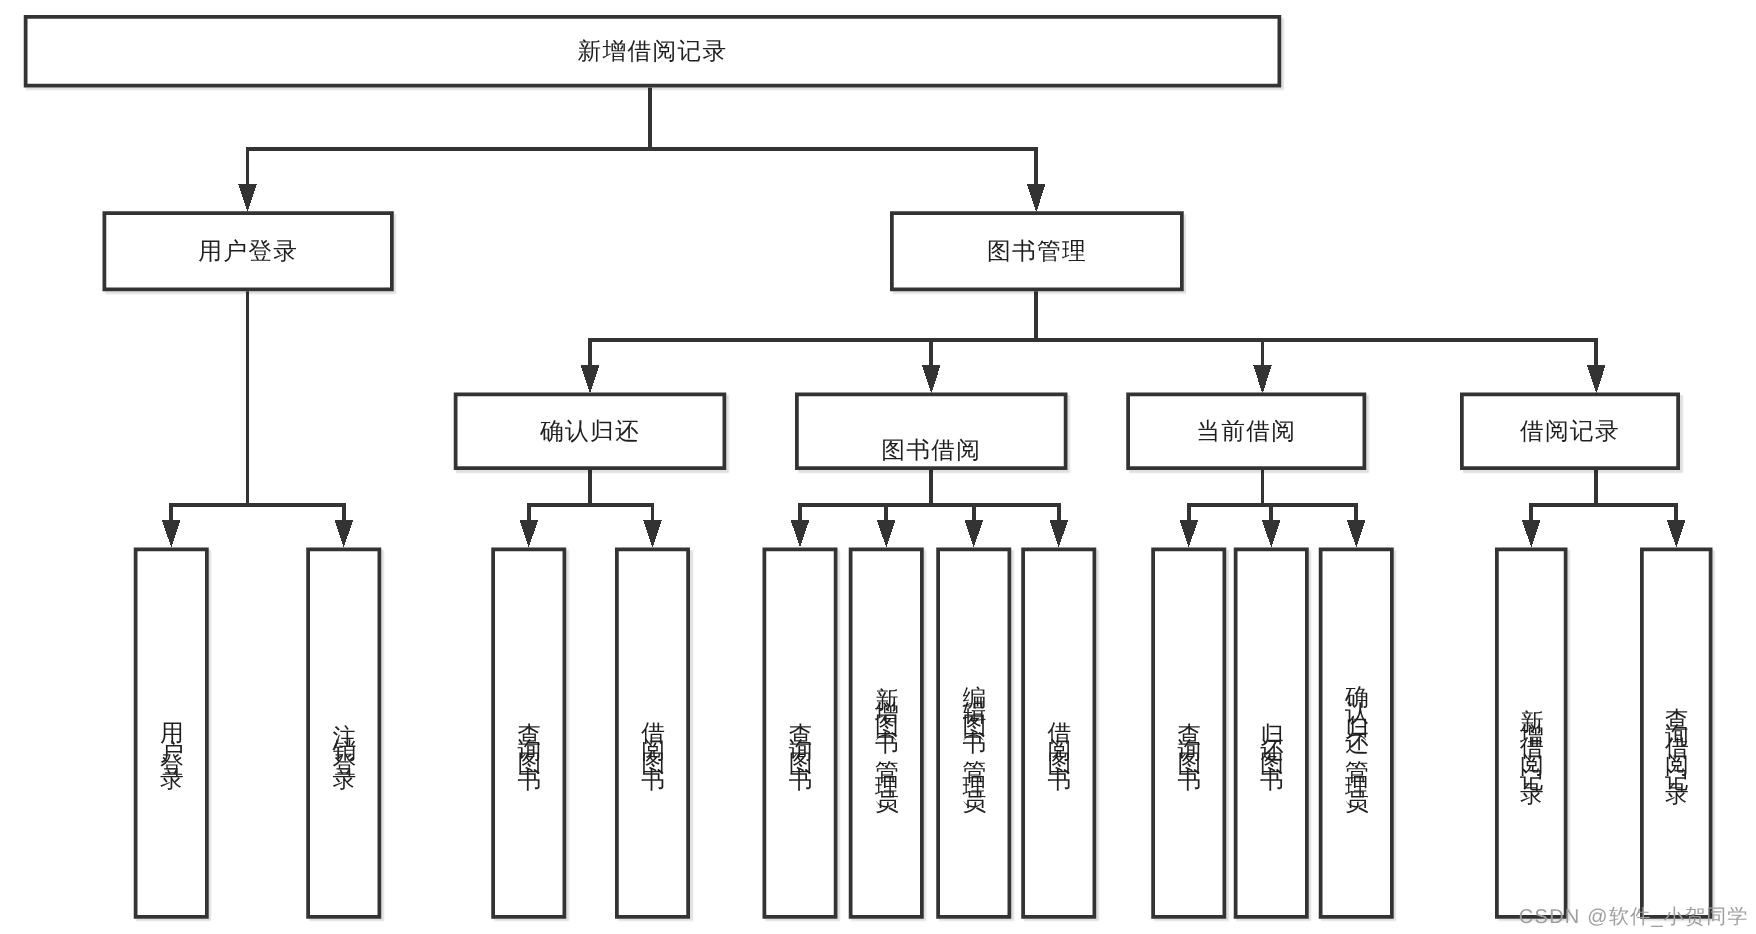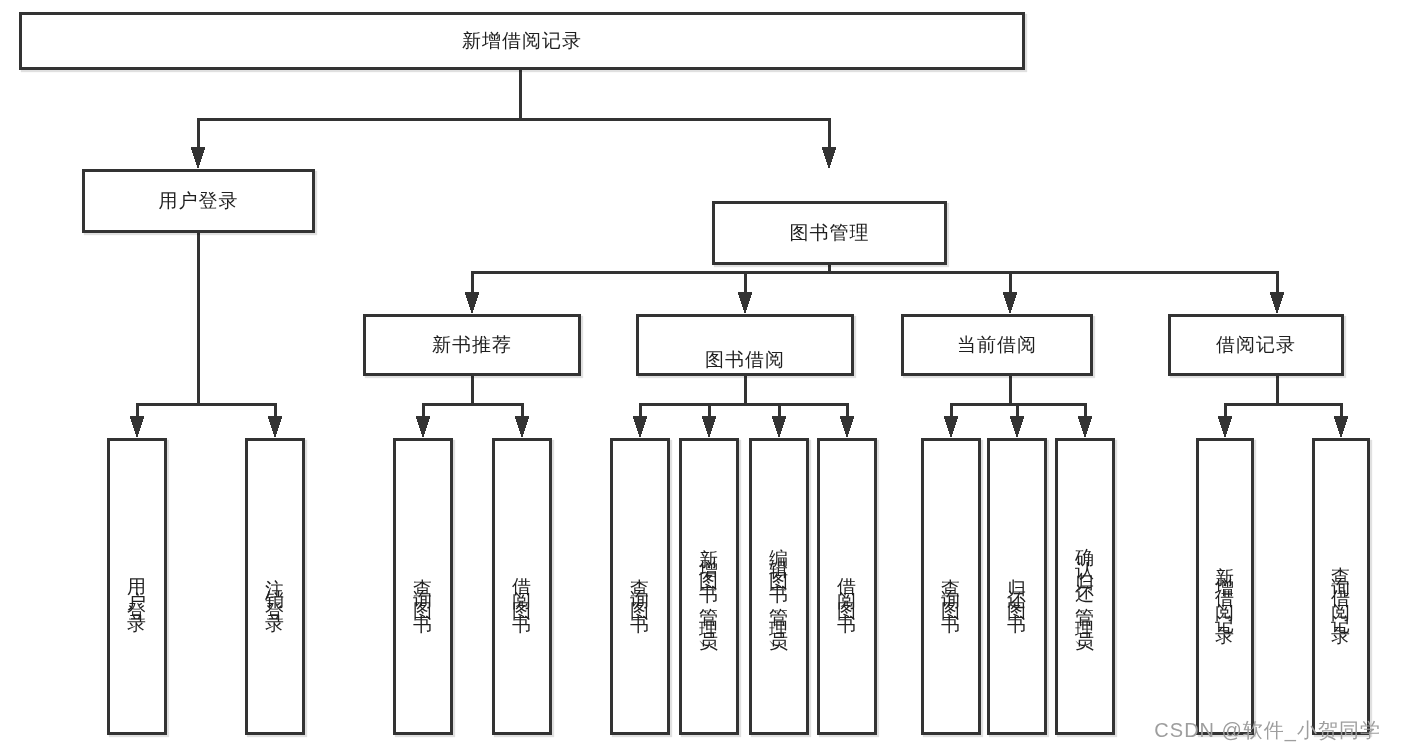--- a/index.html
+++ b/index.html
@@ -32,22 +32,22 @@
   .h-node .label{letter-spacing:1px;white-space:nowrap;}
   .v-node .label{
     writing-mode:vertical-rl;
     text-orientation:mixed;
     letter-spacing:12px;
     line-height:1;
     white-space:nowrap;
   }
   #watermark{
     position:absolute;
-    right:24px;bottom:3px;
-    font-size:20px;
+    right:6px;bottom:3px;
+    font-size:16px;
     color:var(--watermark);
     letter-spacing:1px;
     white-space:nowrap;
   }
 </style>
 </head>
 <body>
 
 <div id="canvas">
 
@@ -127,26 +127,26 @@
     </g>
   </svg>
 
   <div class="node h-node" style="left:19px;top:12px;width:1006px;height:58px;">
     <span class="label">新增借阅记录</span>
   </div>
 
   <div class="node h-node" style="left:82px;top:169px;width:233px;height:64px;">
     <span class="label">用户登录</span>
   </div>
-  <div class="node h-node" style="left:712px;top:169px;width:235px;height:64px;margin-top:32px;">
+  <div class="node h-node" style="left:712px;top:169px;width:235px;height:64px;">
     <span class="label">图书管理</span>
   </div>
 
   <div class="node h-node" style="left:363px;top:314px;width:218px;height:62px;">
-    <span class="label">新书推荐</span>
+    <span class="label">确认归还</span>
   </div>
   <div class="node h-node" style="left:636px;top:314px;width:218px;height:62px;align-items:flex-end;">
     <span class="label">图书借阅</span>
   </div>
   <div class="node h-node" style="left:901px;top:314px;width:192px;height:62px;">
     <span class="label">当前借阅</span>
   </div>
   <div class="node h-node" style="left:1168px;top:314px;width:176px;height:62px;">
     <span class="label">借阅记录</span>
   </div>

